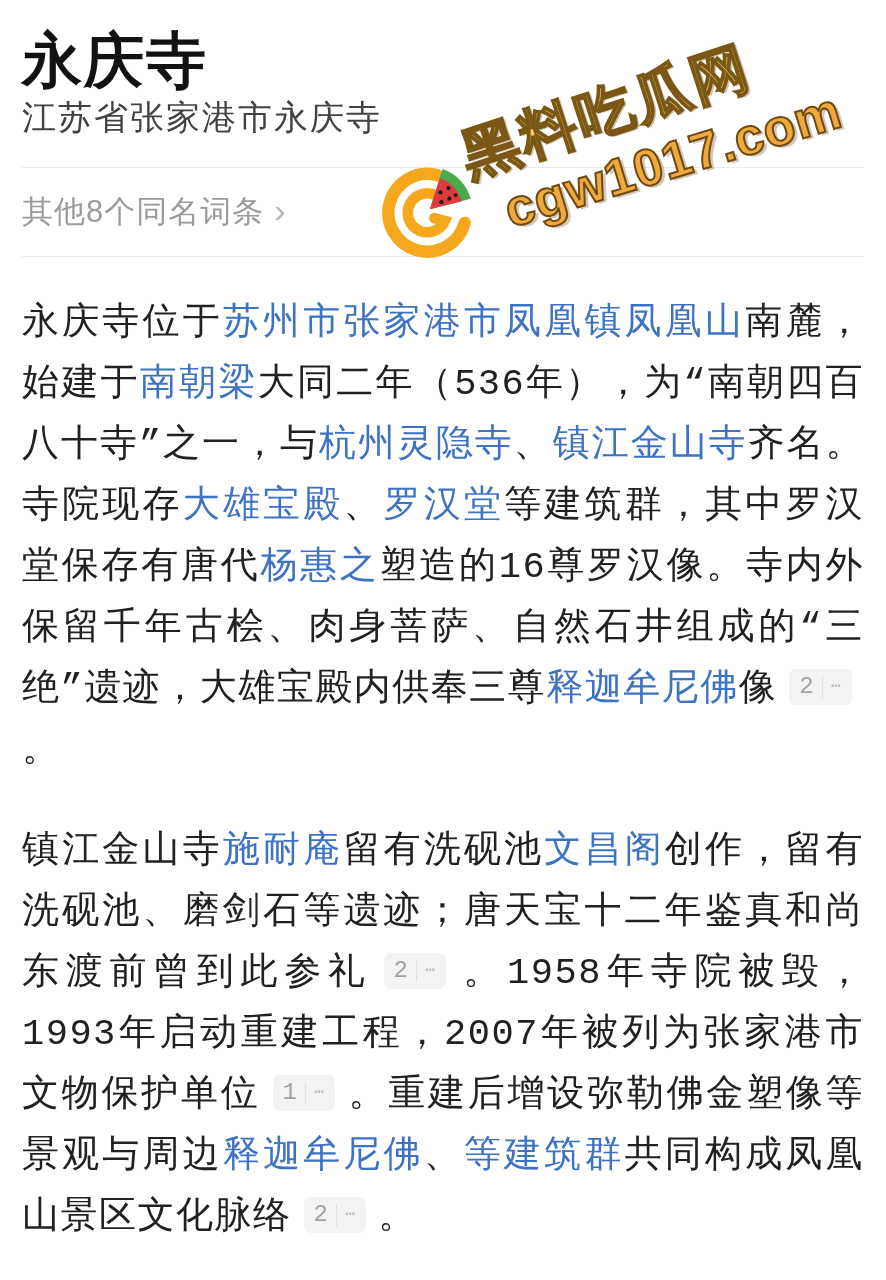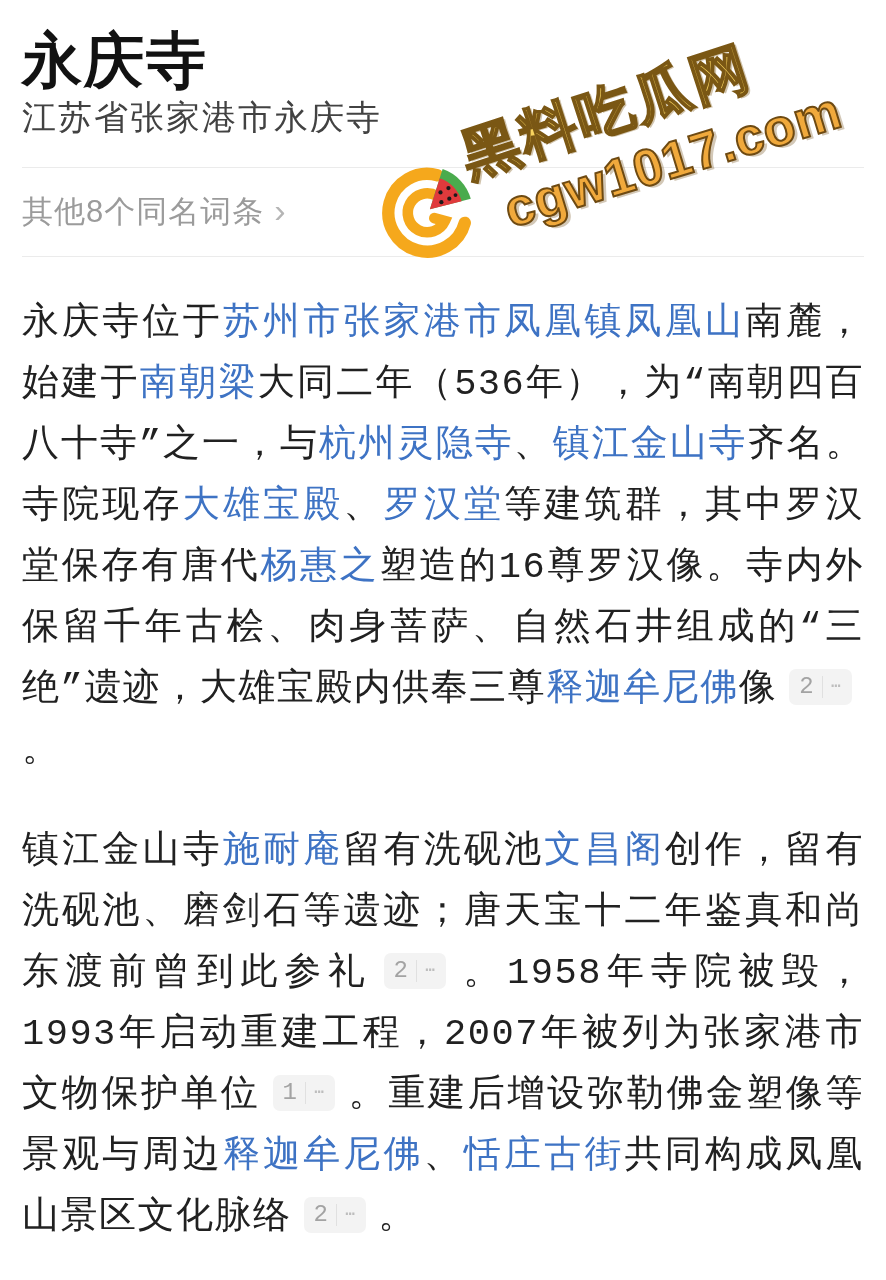--- a/index.html
+++ b/index.html
@@ -85,21 +85,21 @@
       <p class="para"><span>永庆寺位于</span><a class="blue-link" href="#">苏州市张家港市凤凰镇凤凰山</a><span>南麓，始建于</span><a class="blue-link" href="#">南朝梁</a><span>大同二年（536年），为“南朝四百八十寺”之一，与</span><a class="blue-link" href="#">杭州灵隐寺</a><span>、</span><a class="blue-link" href="#">镇江金山寺</a><span>齐名。寺院现存</span><a class="blue-link" href="#">大雄宝殿</a><span>、</span><a class="blue-link" href="#">罗汉堂</a><span>等建筑群，其中罗汉堂保存有唐代</span><a class="blue-link" href="#">杨惠之</a><span>塑造的16尊罗汉像。寺内外保留千年古桧、肉身菩萨、自然石井组成的“三绝”遗迹，大雄宝殿内供奉三尊</span><a class="blue-link" href="#">释迦牟尼佛</a><span>像</span><sup class="ref">
           <span class="ref-num">2</span>
           <span class="ref-dots">⋯</span>
         </sup><span>。</span></p>
       <p class="para"><span>镇江金山寺</span><a class="blue-link" href="#">施耐庵</a><span>留有洗砚池</span><a class="blue-link" href="#">文昌阁</a><span>创作，留有洗砚池、磨剑石等遗迹；唐天宝十二年鉴真和尚东渡前曾到此参礼</span><sup class="ref">
           <span class="ref-num">2</span>
           <span class="ref-dots">⋯</span>
         </sup><span>。1958年寺院被毁，1993年启动重建工程，2007年被列为张家港市文物保护单位</span><sup class="ref">
           <span class="ref-num">1</span>
           <span class="ref-dots">⋯</span>
-        </sup><span>。重建后增设弥勒佛金塑像等景观与周边</span><a class="blue-link" href="#">释迦牟尼佛</a><span>、</span><a class="blue-link" href="#">恬庄古街</a><span>共同构成凤凰山景区文化脉络</span><sup class="ref">
+        </sup><span>。重建后增设弥勒佛金塑像等景观与周边</span><a class="blue-link" href="#">释迦牟尼佛</a><span>、</span><a class="blue-link" href="#">等建筑群</a><span>共同构成凤凰山景区文化脉络</span><sup class="ref">
           <span class="ref-num">2</span>
           <span class="ref-dots">⋯</span>
         </sup><span>。</span></p>
     </main>
 </div>
 
 <div class="watermark">
   <svg class="wm-logo" viewBox="0 0 120 120" aria-hidden="true">
 
     <path d="M 69.4 19.5 A 44 44 0 1 0 100.5 73.4" fill="none" stroke="#f5a81c" stroke-width="14" stroke-linecap="round"></path>

